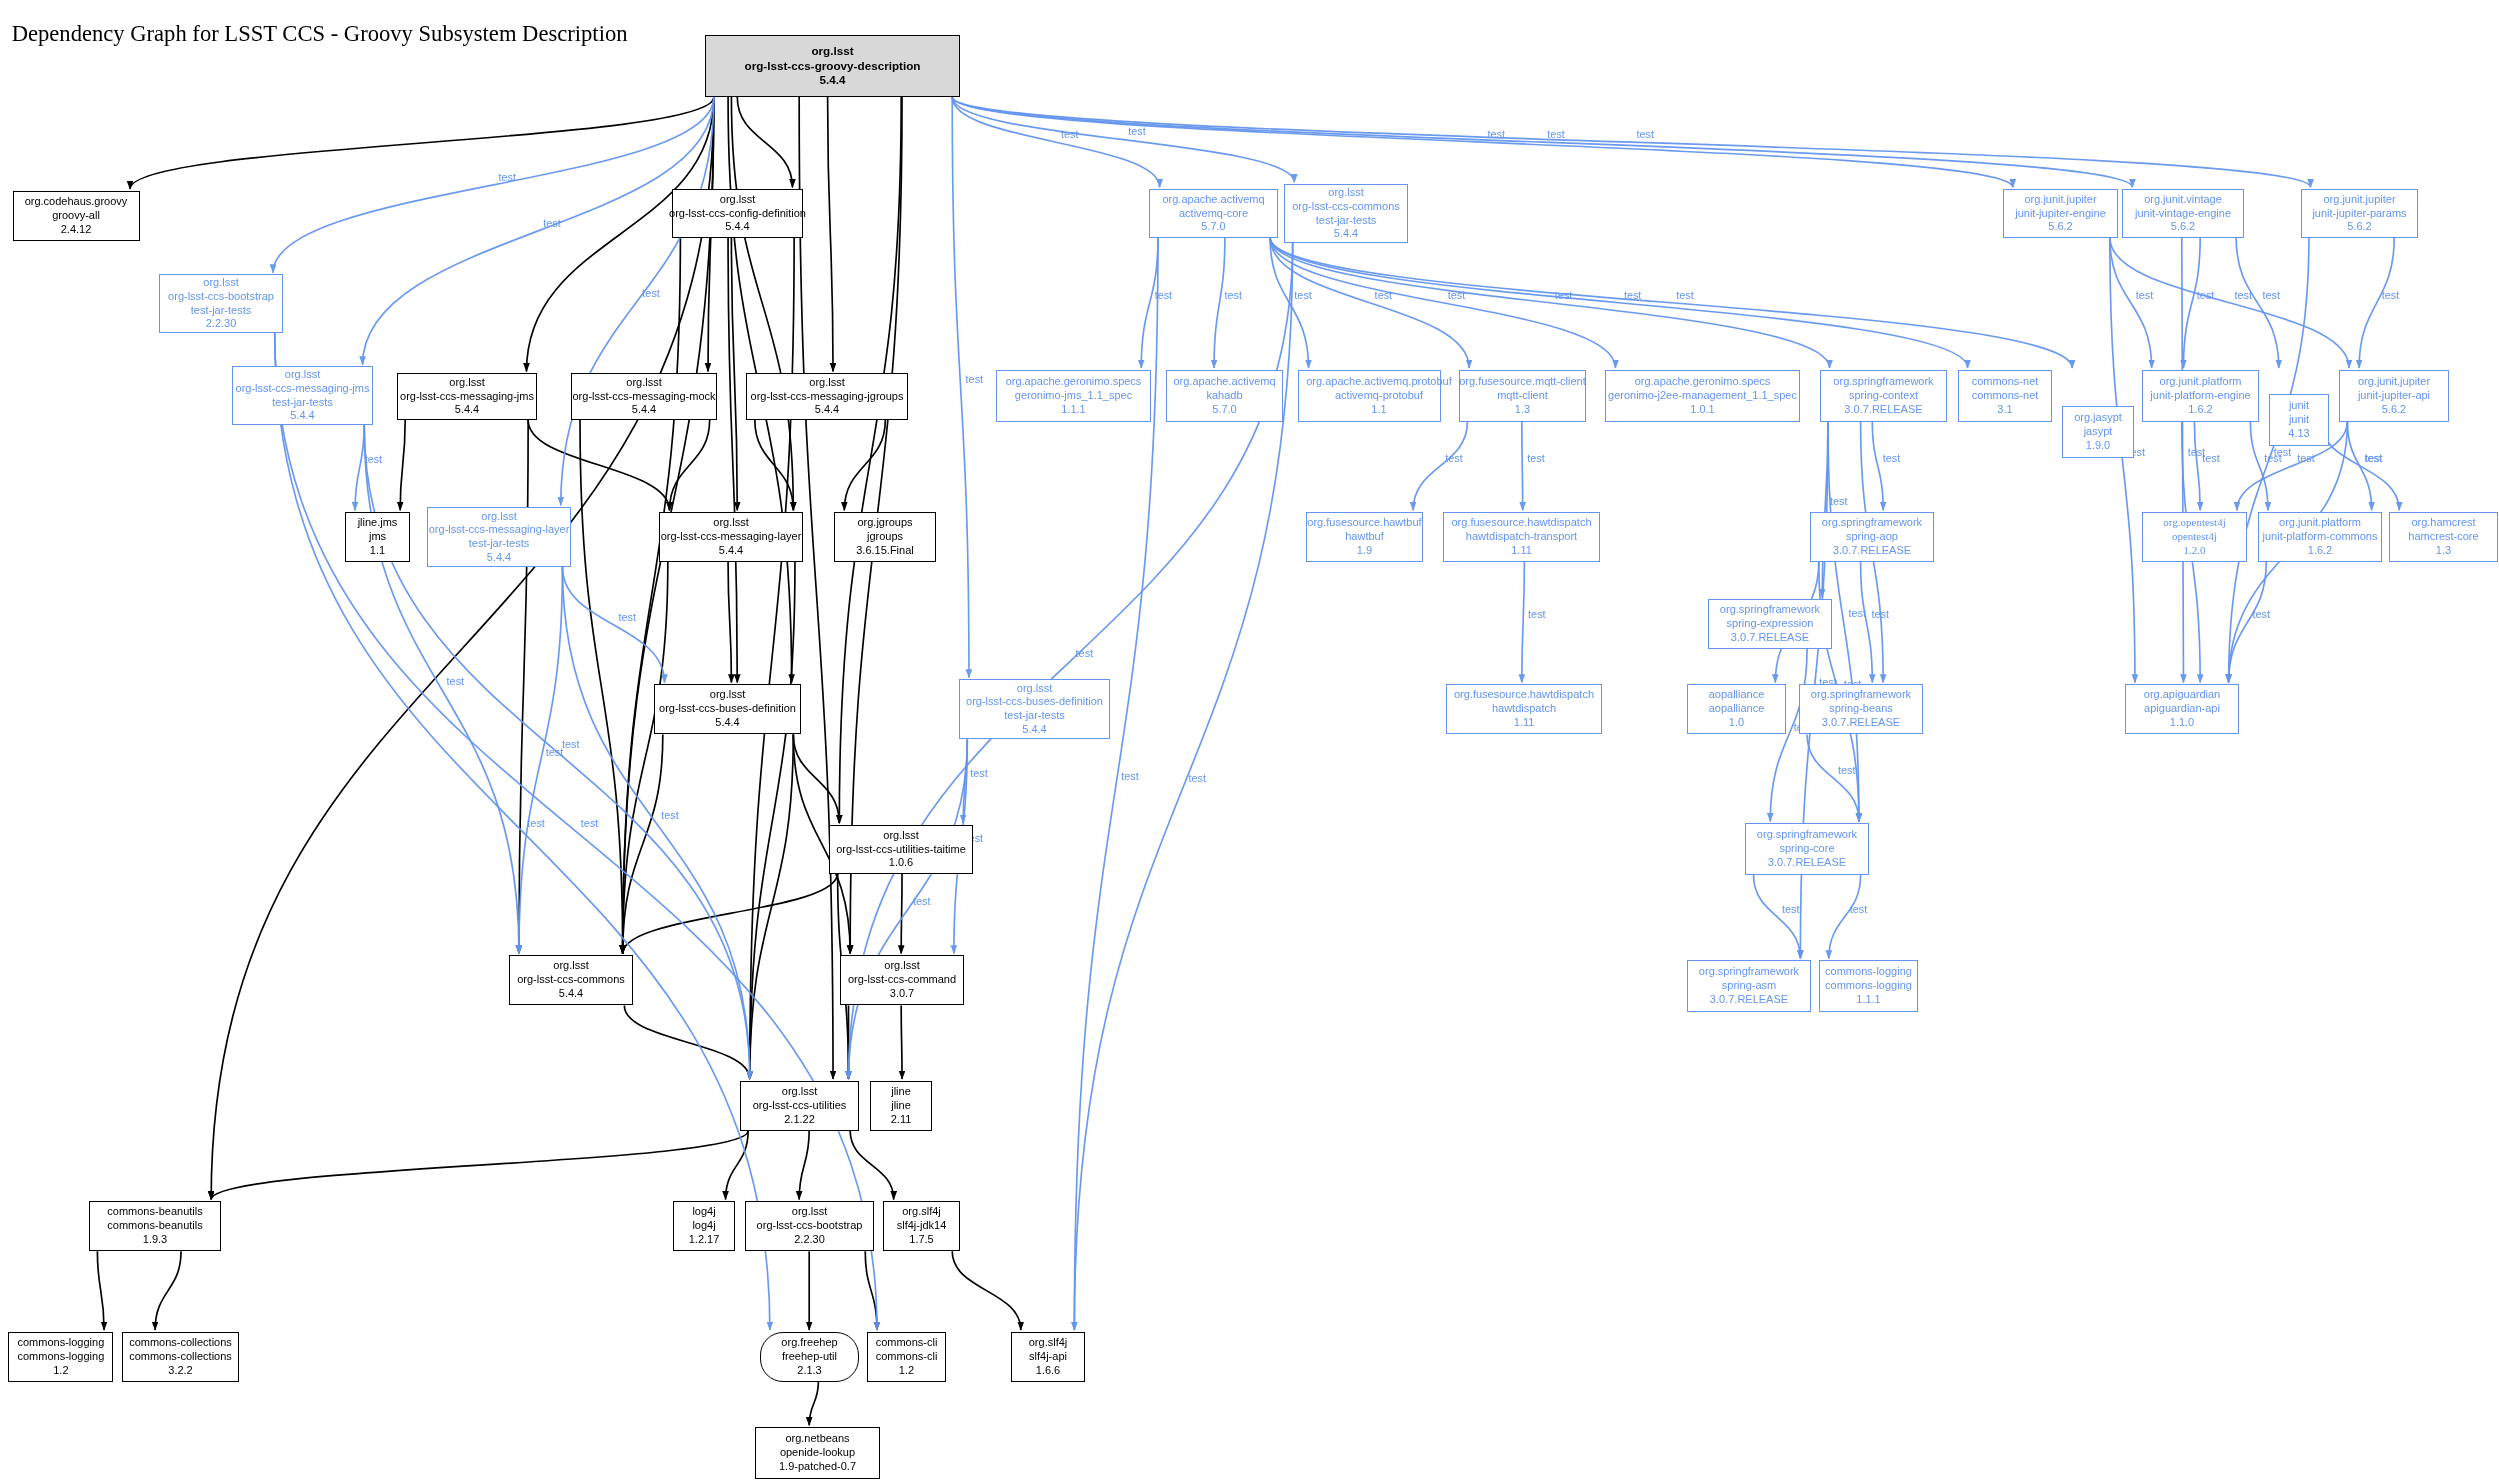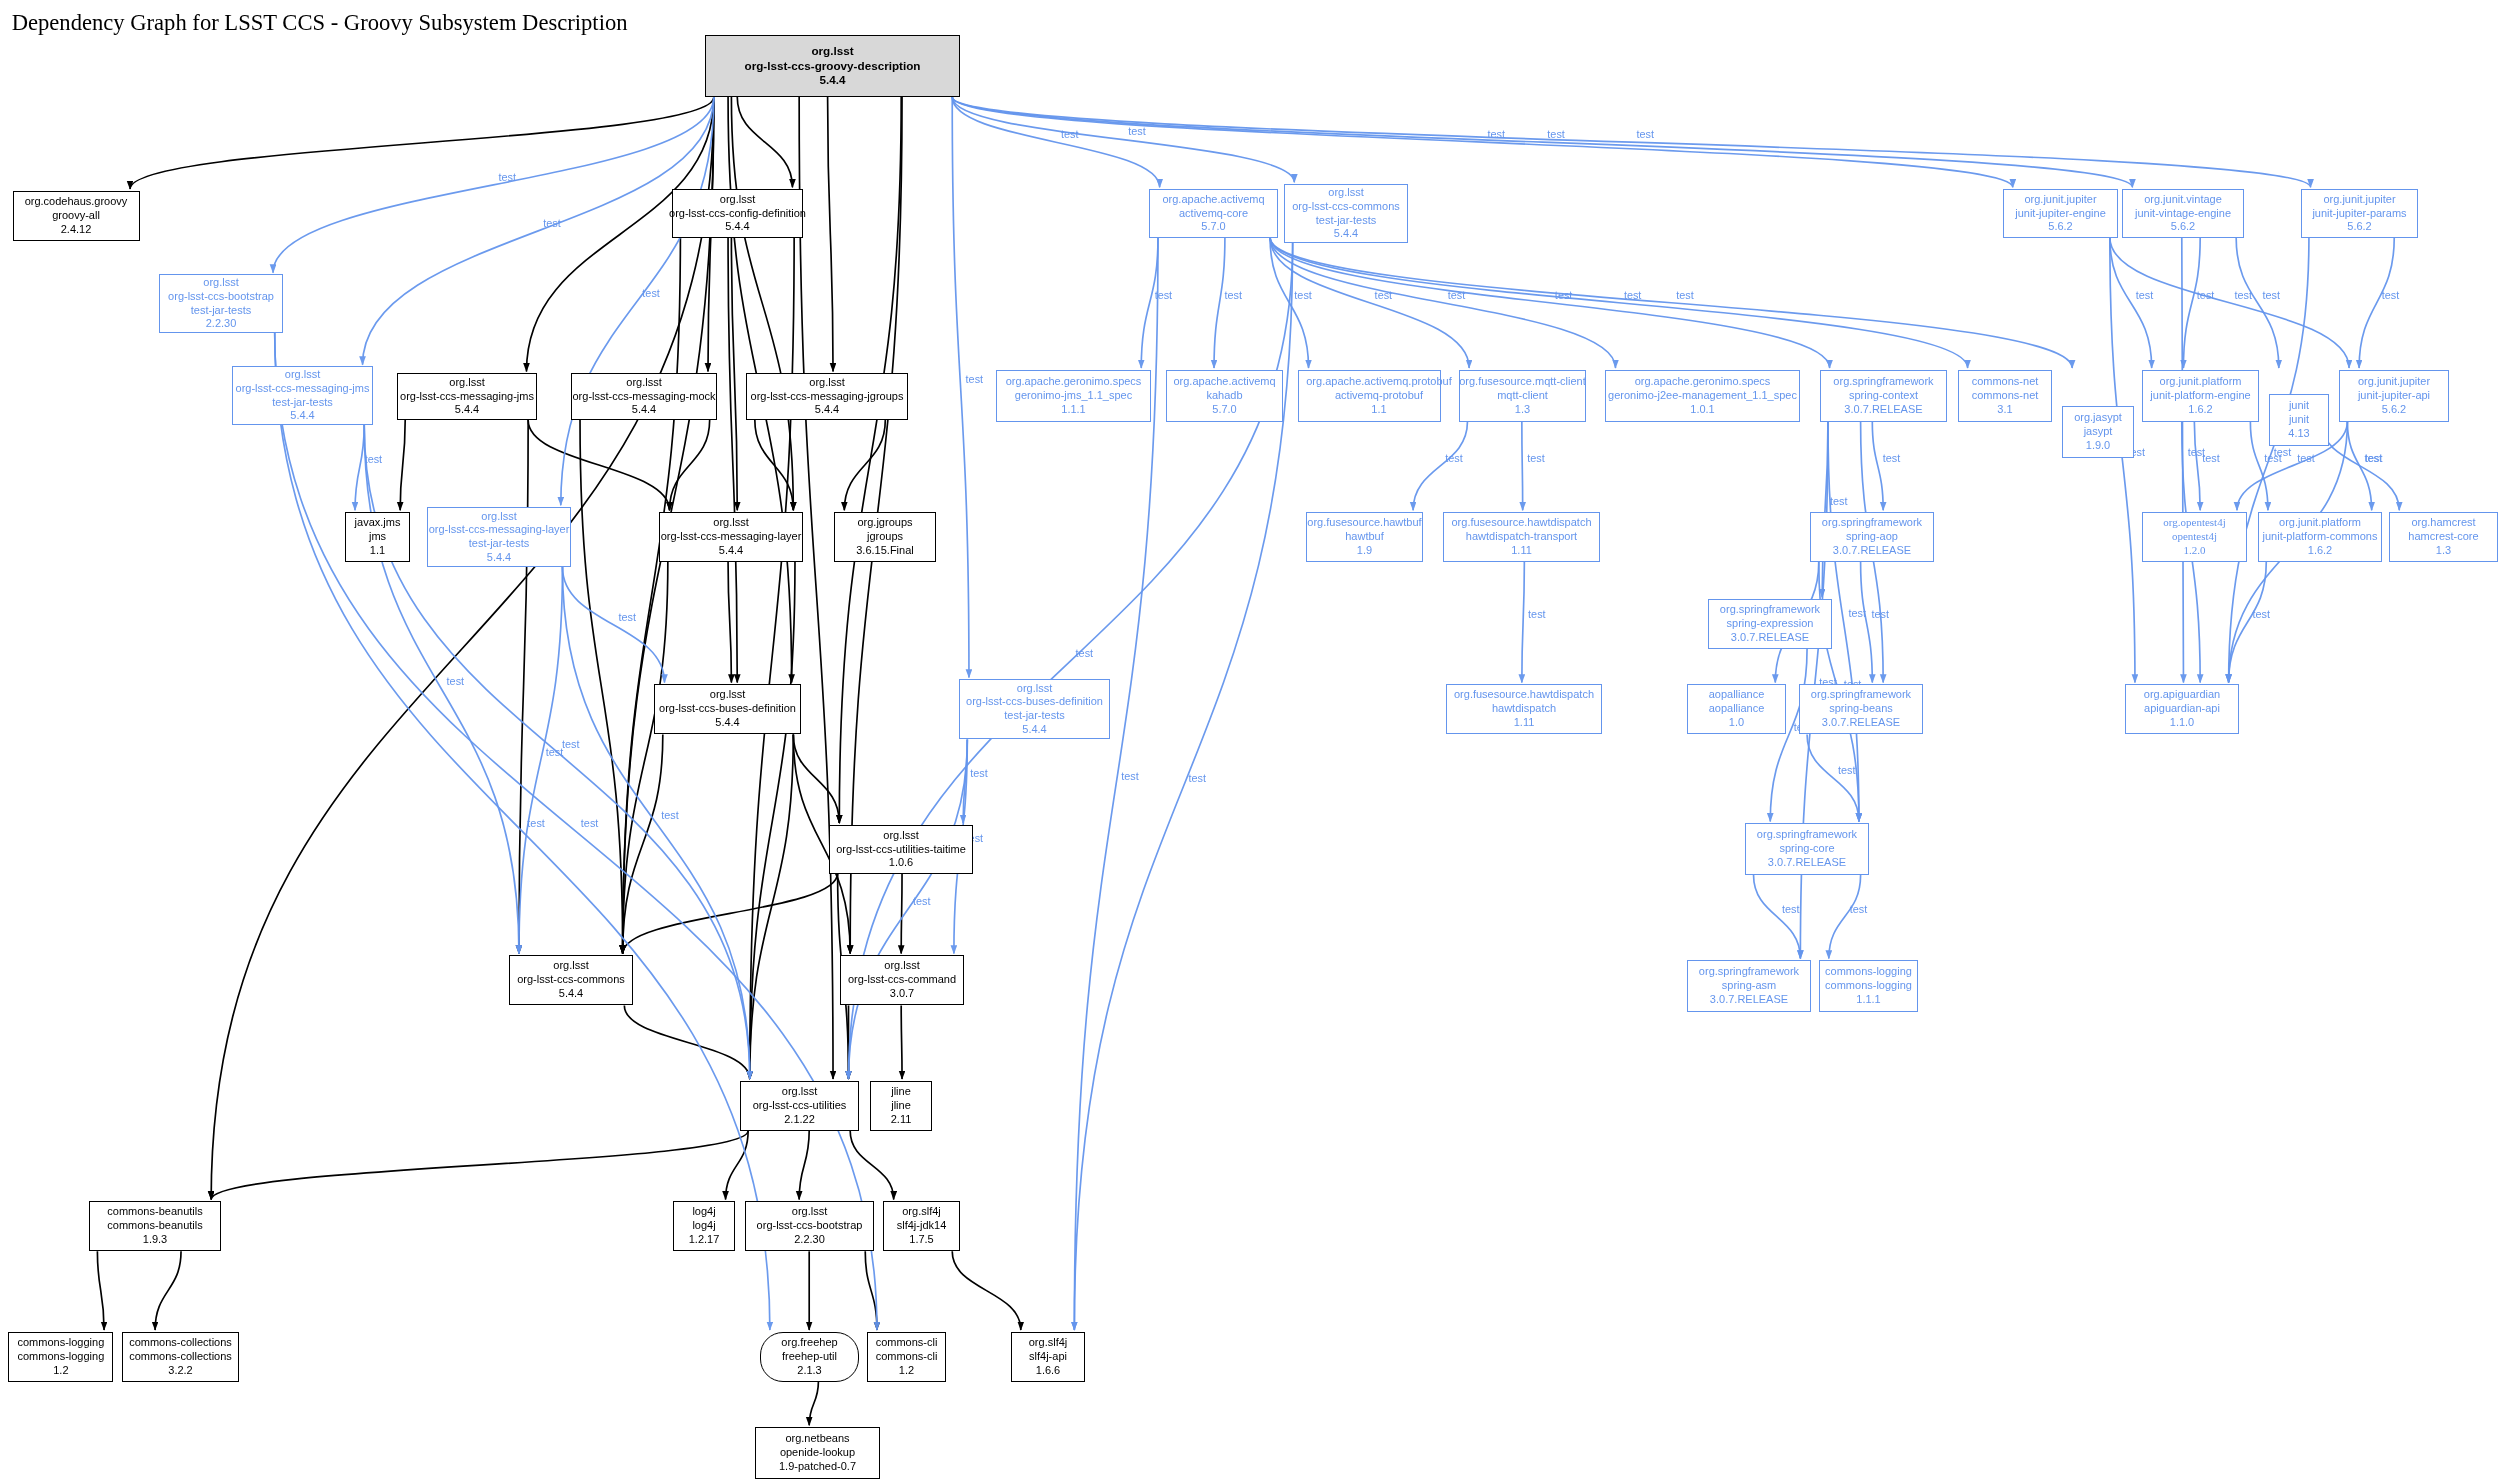--- a/index.html
+++ b/index.html
@@ -1,18 +1,18 @@
 <!DOCTYPE html>
 <html style="font-size:13.4px"><head>
 <meta charset="utf-8">
 <style>
   html,body{margin:0;padding:0;background:#ffffff;}
   .page{position:relative;width:2500px;height:1483px;background:#ffffff;overflow:hidden;
         font-family:"Liberation Sans",sans-serif;}
-  .title{position:absolute;left:11.7px;top:10px;font-family:"Liberation Serif",serif;
+  .title{position:absolute;left:11.7px;top:21px;font-family:"Liberation Serif",serif;
          font-size:22.6px;color:#000;white-space:nowrap;}
   #edges-svg{position:absolute;left:0;top:0;width:2500px;height:1483px;}
   .edge{fill:none;stroke-width:2px;}
   .edge.compile{stroke:#000000;}
   .edge.test{stroke:#6495ED;opacity:.95;}
   .edge-label{font-size:13px;fill:#6495ED;font-family:"Liberation Sans",sans-serif;}
   .node{position:absolute;display:flex;flex-direction:column;align-items:center;justify-content:center;
         text-align:center;background:#ffffff;border:1.3px solid #000000;color:#000;
         font-size:11px;line-height:1.25;box-sizing:border-box;white-space:nowrap;z-index:2;}
   .node.test{border-color:#6495ED;color:#6495ED;}
@@ -324,21 +324,21 @@
           <span class="nl">junit</span>
           <span class="nl">junit</span>
           <span class="nl">4.13</span>
         </div>
         <div class="node test" style="left: 2339px; top: 370px; width: 110px; height: 52px;">
           <span class="nl">org.junit.jupiter</span>
           <span class="nl">junit-jupiter-api</span>
           <span class="nl">5.6.2</span>
         </div>
         <div class="node compile" style="left: 345px; top: 512px; width: 65px; height: 50px;">
-          <span class="nl">javax.jms</span>
+          <span class="nl">jline.jms</span>
           <span class="nl">jms</span>
           <span class="nl">1.1</span>
         </div>
         <div class="node test" style="left: 427px; top: 507px; width: 144px; height: 60px;">
           <span class="nl">org.lsst</span>
           <span class="nl">org-lsst-ccs-messaging-layer</span>
           <span class="nl">test-jar-tests</span>
           <span class="nl">5.4.4</span>
         </div>
         <div class="node compile" style="left: 659px; top: 512px; width: 144px; height: 50px;">

